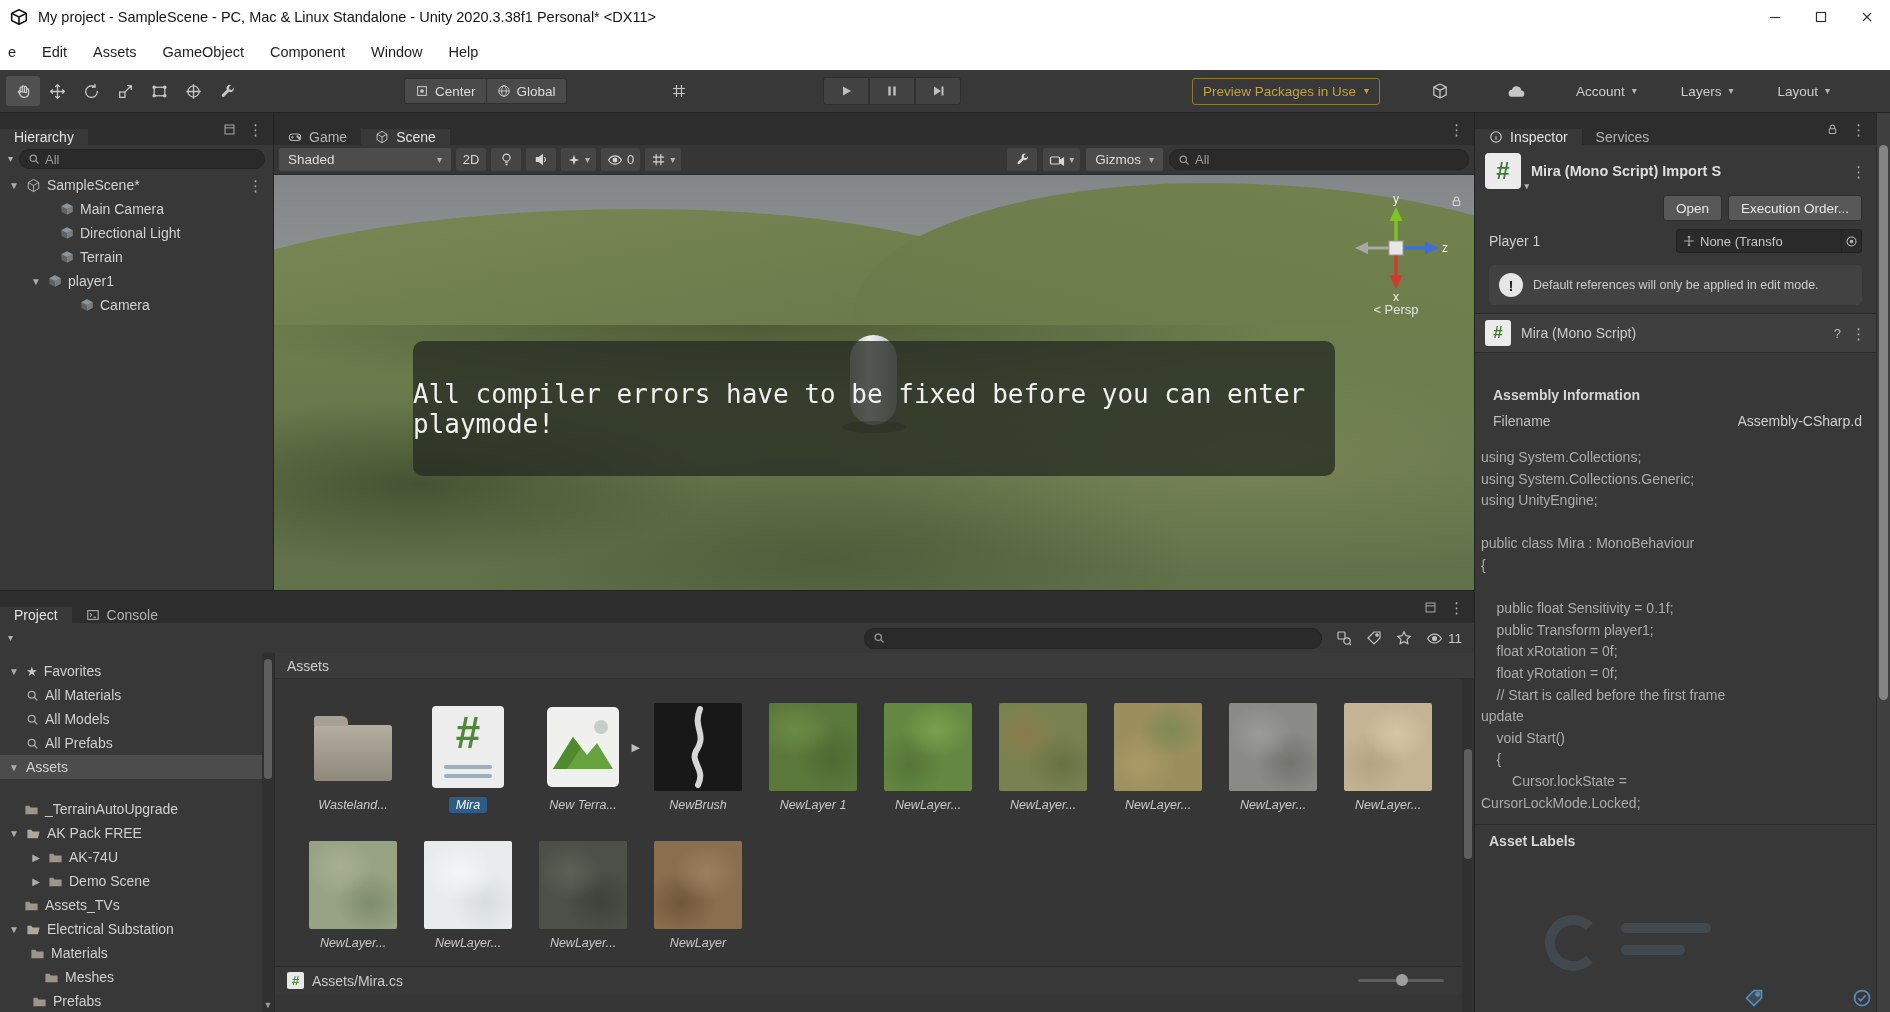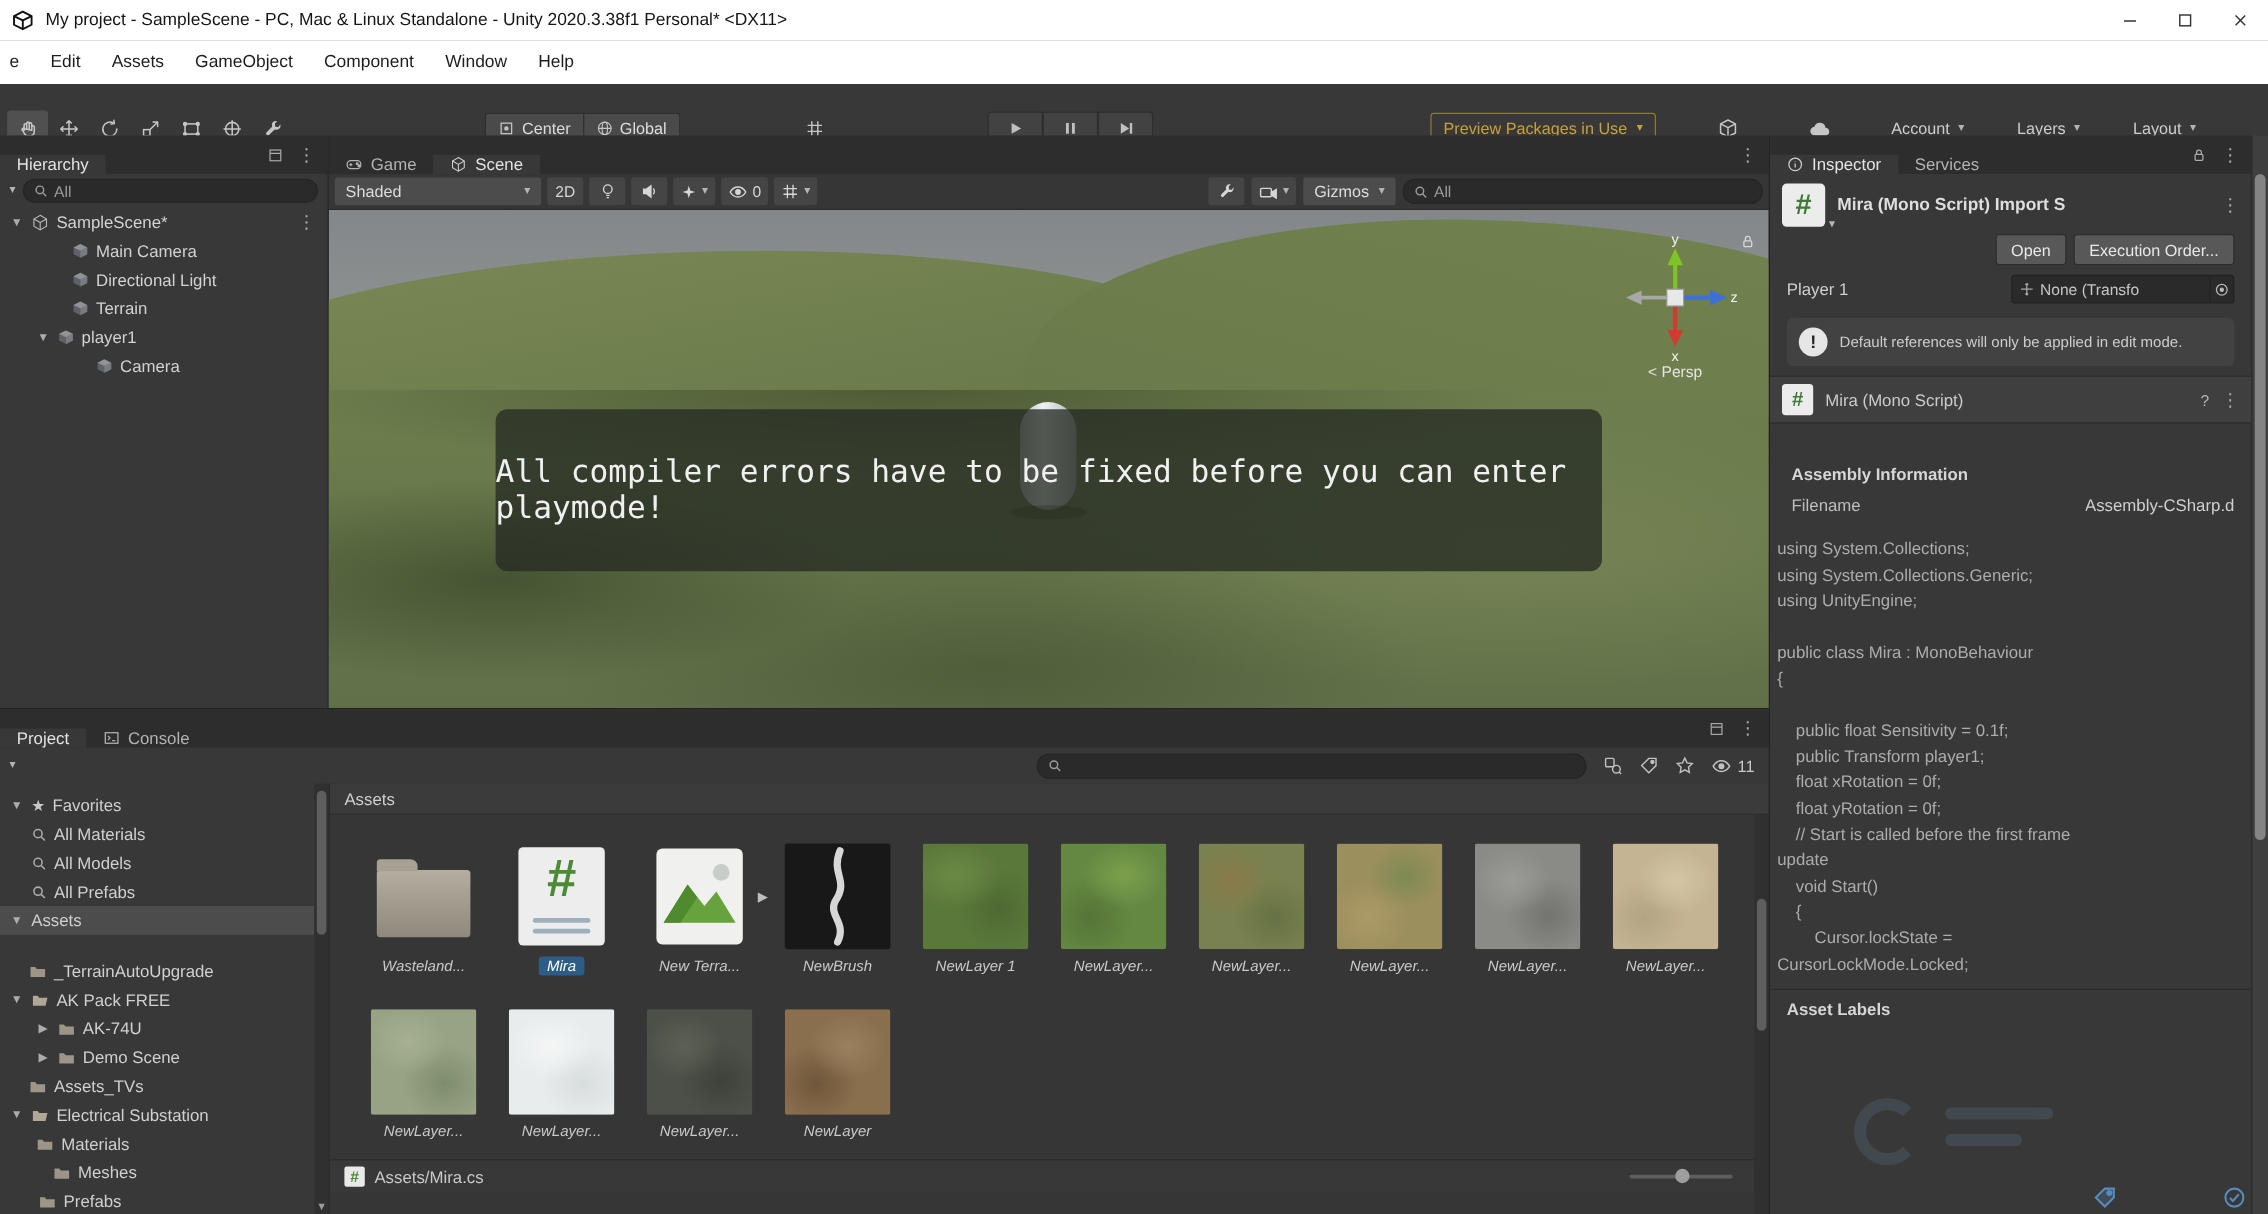--- a/index.html
+++ b/index.html
@@ -13,21 +13,21 @@
   .titlebar .logo { margin-left:10px; display:flex; }
   .titlebar .ttl { margin-left:10px; color:#151515; font-size:14.5px; }
   .wctrls { margin-left:auto; display:flex; height:34px; }
   .wbtn { width:46px; height:34px; display:flex; align-items:center; justify-content:center; }
 
   
   .menubar { position:absolute; top:34px; left:0; right:0; height:36px; background:#FFFFFF; display:flex; align-items:center; gap:26px; padding-left:8px; }
   .mitem { color:#1D1D1D; font-size:14.5px; }
 
   
-  .toolbar { position:absolute; top:70px; left:0; right:0; height:43px; background:#383838; border-bottom:1px solid #232323; display:flex; align-items:center;margin-top:16px; }
+  .toolbar { position:absolute; top:70px; left:0; right:0; height:43px; background:#383838; border-bottom:1px solid #232323; display:flex; align-items:center; }
   .tools { margin-left:6px; display:flex; }
   .toolbtn { width:34px; height:30px; display:flex; align-items:center; justify-content:center; border-radius:3px; }
   .toolbtn.active { background:#505050; }
   .pivot { margin-left:160px; display:flex; }
   .pbtn { height:26px; padding:0 10px; background:#4A4A4A; display:flex; align-items:center; gap:6px; color:#DCDCDC; font-size:13.5px; border:1px solid #2E2E2E; }
   .pbtn:first-child { border-radius:3px 0 0 3px; }
   .pbtn:last-child { border-radius:0 3px 3px 0; border-left:none; }
   .snapbtn { margin-left:92px; width:40px; height:26px; display:flex; align-items:center; justify-content:center; gap:3px; }
   .playgroup { position:absolute; left:823px; top:7px; display:flex; }
   .playbtn { width:46px; height:28px; background:#424242; border:1px solid #2E2E2E; display:flex; align-items:center; justify-content:center; }

